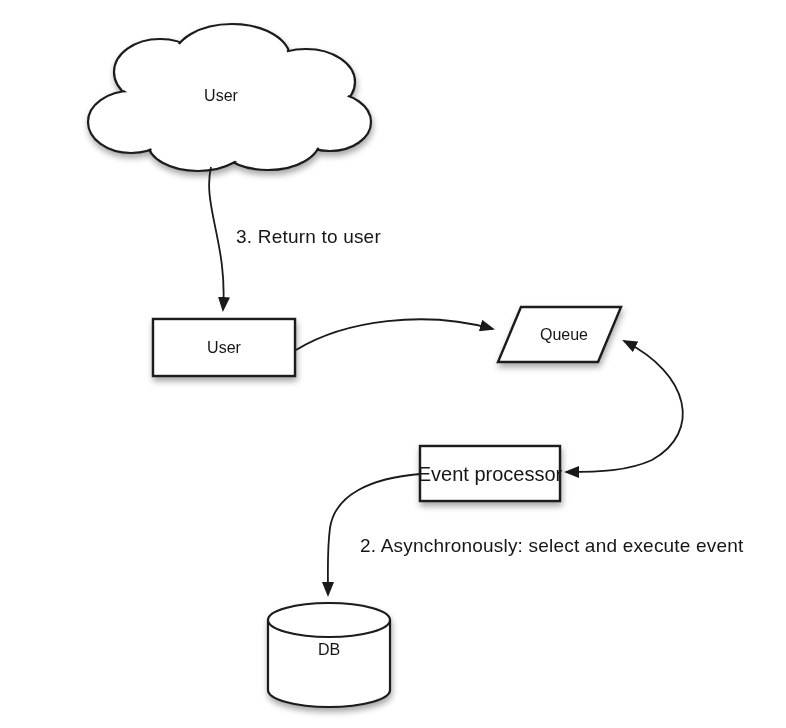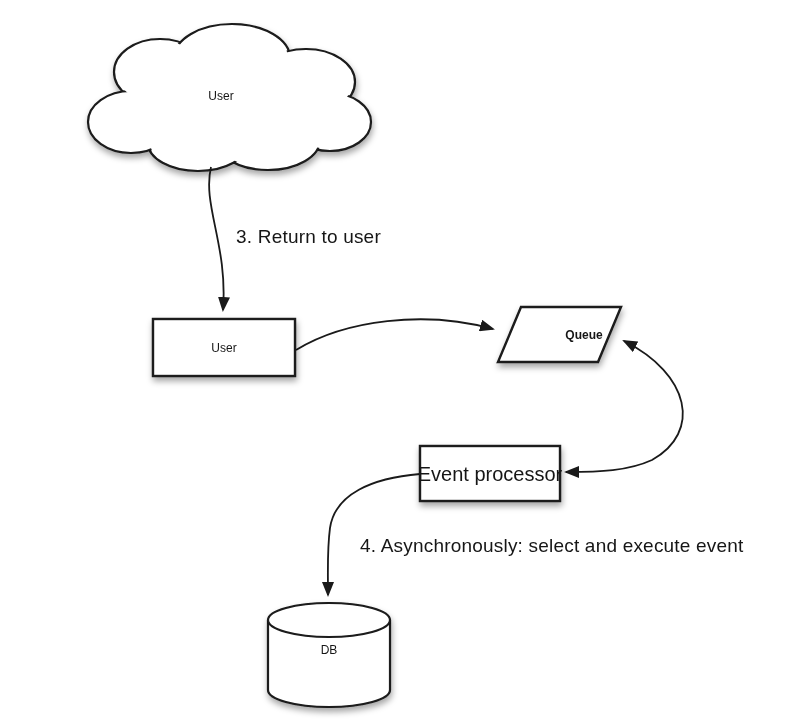--- a/index.html
+++ b/index.html
@@ -20,21 +20,21 @@
     left: 0;
     top: 0;
   }
   .label {
     position: absolute;
     color: #161616;
     white-space: nowrap;
     user-select: none;
   }
   .node-label {
-    font-size: 12px;
+    font-size: 16px;
     transform: translate(-50%, -50%);
   }
   .node-label.small {
     font-size: 20px;
   }
   .step-label {
     font-size: 19px;
     letter-spacing: 0.2px;
   }
 </style>
@@ -91,20 +91,20 @@
     <rect x="420" y="446" width="140" height="55" fill="#ffffff" stroke="#1a1a1a" stroke-width="2.4" filter="url(#ds)"></rect>
 
     <g filter="url(#ds)">
       <path d="M 268 620 L 268 690 A 61 17 0 0 0 390 690 L 390 620" fill="#ffffff" stroke="#1a1a1a" stroke-width="2.2"></path>
       <ellipse cx="329" cy="620" rx="61" ry="17" fill="#ffffff" stroke="#1a1a1a" stroke-width="2.2"></ellipse>
     </g>
   </svg>
 
   <div class="label node-label" style="left:221px; top:96px;">User</div>
   <div class="label node-label" style="left:224px; top:348px;">User</div>
-  <div class="label node-label" style="left:584px; top:335px;font-weight:bold;">Queue</div>
+  <div class="label node-label" style="left:564px; top:335px;">Queue</div>
   <div class="label node-label small" style="left:490px; top:474px;">Event processor</div>
   <div class="label node-label" style="left:329px; top:650px;">DB</div>
 
   <div class="label step-label" style="left:236px; top:226px;">3. Return to user</div>
-  <div class="label step-label" style="left:360px; top:535px;">4. Asynchronously: select and execute event</div>
+  <div class="label step-label" style="left:360px; top:535px;">2. Asynchronously: select and execute event</div>
 
 </div>
 
 </body></html>

